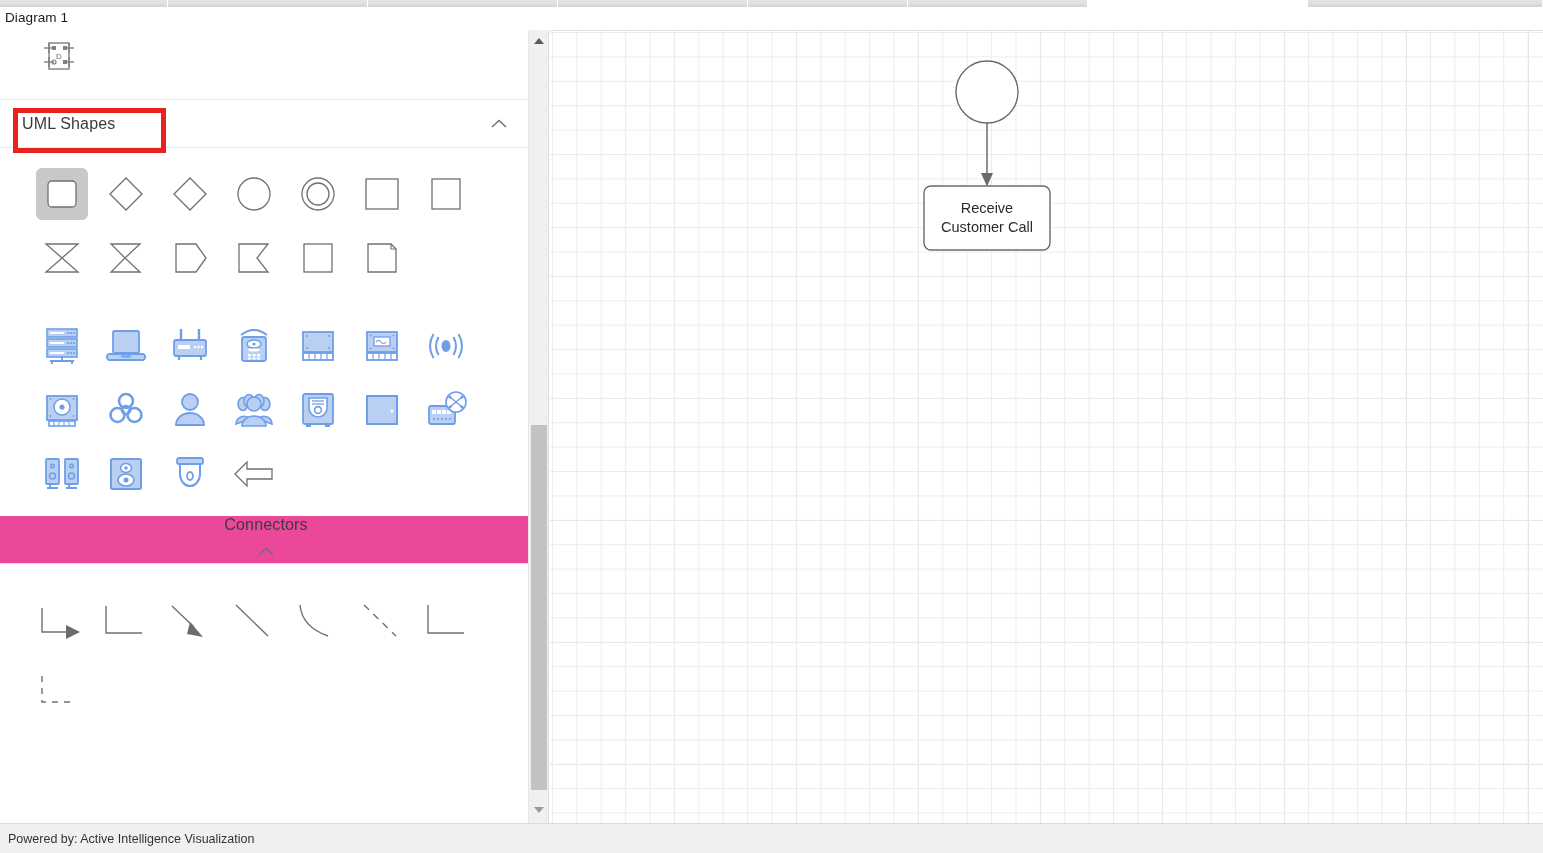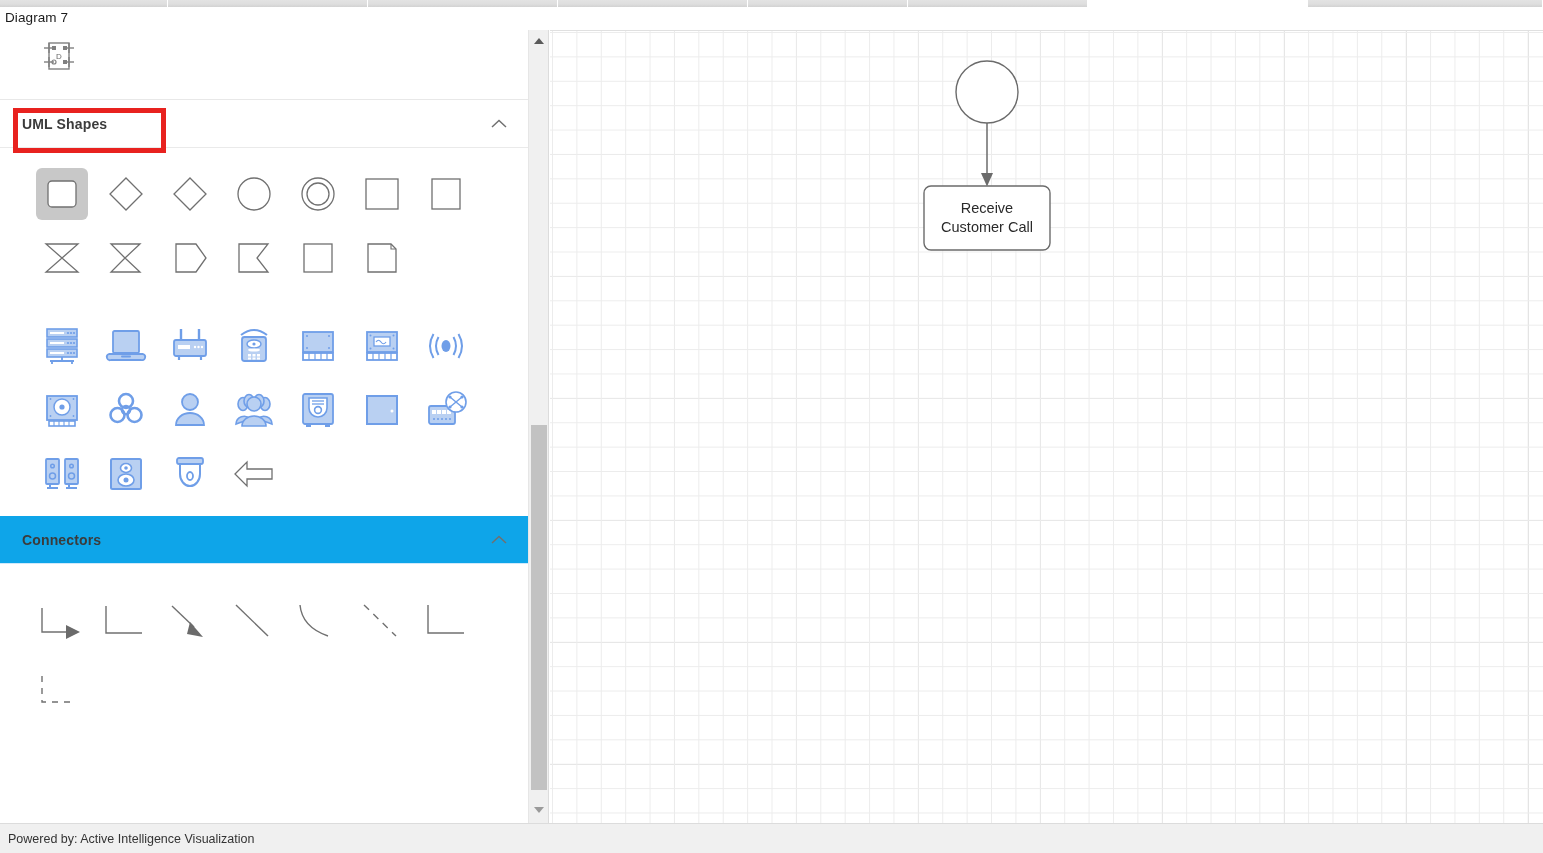--- a/index.html
+++ b/index.html
@@ -72,27 +72,26 @@
   .sec-header {
     position: relative;
     height: 48px;
     display: flex;
     align-items: center;
     padding: 0 18px 0 22px;
     background: #ffffff;
     border-bottom: 1px solid #eaeaea;
     cursor: pointer;
   }
-  .sec-header.selected { background: #0ea5e9; border-bottom-color: #cfe9fb; }
+  .sec-header.selected { background: #ec4899; border-bottom-color: #cfe9fb; flex-direction: column; }
   .sec-header .sec-title {
     flex: 1;
-    font-size: 14px;
+    font-size: 16px;
     color: #3b3b3b;
     letter-spacing: 0.15px;
-    font-weight: bold;
   }
   .sec-header .chev {
     width: 22px; height: 22px;
     display: flex; align-items: center; justify-content: center;
   }
   .sec-header .chev svg { display:block; }
 
   .sec-body { background: #ffffff; padding: 14px 0 10px 0; }
 
   .shape-row { display: flex; padding-left: 30px; }
@@ -189,21 +188,21 @@
   <div class="ribbon-strip">
       <div class="ribbon-cell" style="left: 0px; width: 168px;"></div>
       <div class="ribbon-cell" style="left: 168px; width: 200px;"></div>
       <div class="ribbon-cell" style="left: 368px; width: 190px;"></div>
       <div class="ribbon-cell" style="left: 558px; width: 190px;"></div>
       <div class="ribbon-cell" style="left: 748px; width: 160px;"></div>
       <div class="ribbon-cell" style="left: 908px; width: 180px;"></div>
       <div class="ribbon-cell" style="left: 1308px; width: 235px;"></div>
     </div>
 
-  <div class="doc-title">Diagram 7</div>
+  <div class="doc-title">Diagram 1</div>
 
   <div class="left-panel">
     <div class="panel-top-shapes">
       <div class="shape-cell">
         <svg width="44" height="44" viewBox="0 0 44 44">
           <rect x="12" y="8" width="20" height="26" fill="none" stroke="#808080" stroke-width="1.4"></rect>
           <line x1="7" y1="13" x2="17" y2="13" stroke="#808080" stroke-width="1.4"></line>
           <line x1="12" y1="8" x2="12" y2="18" stroke="#808080" stroke-width="1.4"></line>
           <line x1="7" y1="27" x2="17" y2="27" stroke="#808080" stroke-width="1.4"></line>
           <line x1="12" y1="22" x2="12" y2="32" stroke="#808080" stroke-width="1.4"></line>

